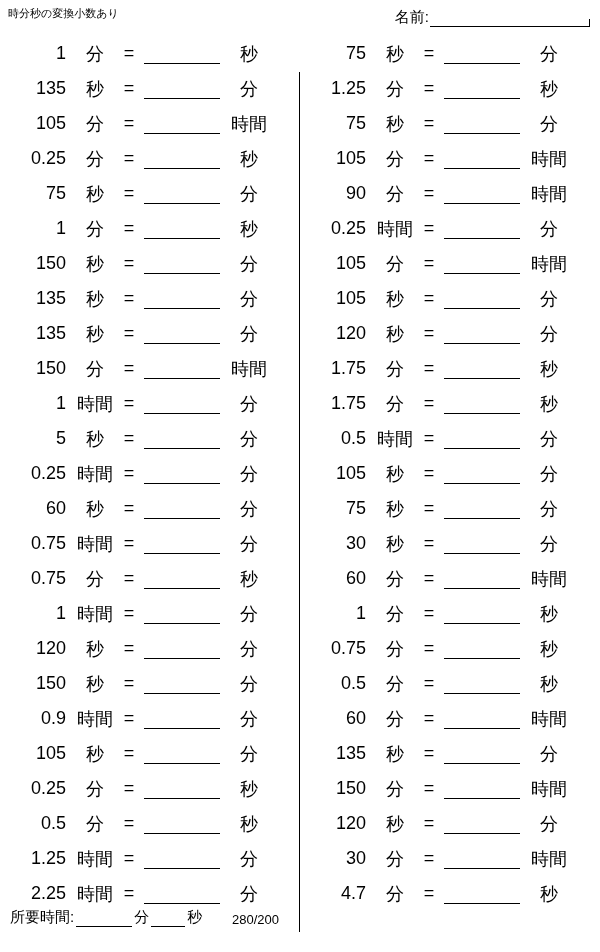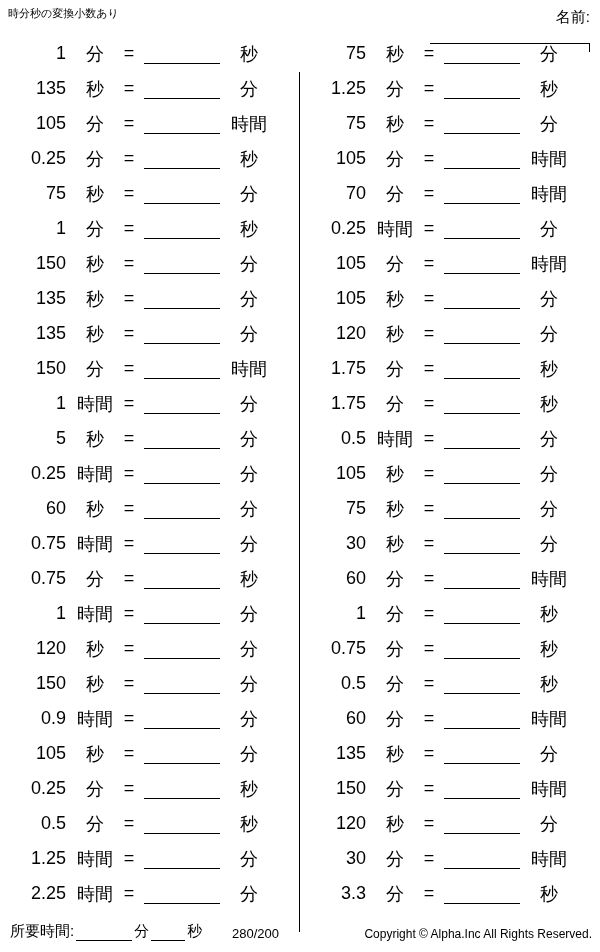--- a/index.html
+++ b/index.html
@@ -37,21 +37,20 @@
     letter-spacing: 0px;
     white-space: nowrap;
   }
   .name-wrap {
     position: absolute;
     right: 10px;
     top: 8px;
     display: flex;
     align-items: flex-end;
     font-size: 15px;
-    flex-direction: column;
   }
   .name-label {
     white-space: nowrap;
   }
   .name-line {
     display: inline-block;
     width: 160px;
     border-bottom: 1px solid #000;
     height: 16px;
     margin-left: 1px;
@@ -121,21 +120,21 @@
   .q-ansunit {
     width: 50px;
     text-align: center;
     box-sizing: border-box;
     white-space: nowrap;
   }
   
   .footer {
     position: absolute;
     left: 0;
-    bottom: 0;
+    bottom: 14px;
     width: 600px;
     height: 38px;
     text-align: center;
   }
   .time-wrap {
     position: absolute;
     left: 10px;
     top: 8px;
     font-size: 15px;
     display: flex;
@@ -388,21 +387,21 @@
           <span class="q-ansunit">分</span>
         </div>
         <div class="row">
           <span class="q-num">105</span>
           <span class="q-unit">分</span>
           <span class="q-eq">=</span>
           <span class="q-blank"></span>
           <span class="q-ansunit">時間</span>
         </div>
         <div class="row">
-          <span class="q-num">70</span>
+          <span class="q-num">90</span>
           <span class="q-unit">分</span>
           <span class="q-eq">=</span>
           <span class="q-blank"></span>
           <span class="q-ansunit">時間</span>
         </div>
         <div class="row">
           <span class="q-num">0.25</span>
           <span class="q-unit">時間</span>
           <span class="q-eq">=</span>
           <span class="q-blank"></span>
@@ -528,34 +527,33 @@
           <span class="q-ansunit">分</span>
         </div>
         <div class="row">
           <span class="q-num">30</span>
           <span class="q-unit">分</span>
           <span class="q-eq">=</span>
           <span class="q-blank"></span>
           <span class="q-ansunit">時間</span>
         </div>
         <div class="row">
-          <span class="q-num">3.3</span>
+          <span class="q-num">4.7</span>
           <span class="q-unit">分</span>
           <span class="q-eq">=</span>
           <span class="q-blank"></span>
           <span class="q-ansunit">秒</span>
         </div>
       </div>
   </div>
 
   <div class="footer">
     <div class="time-wrap">
       <span class="time-label">所要時間:</span>
       <span class="time-blank"></span>
       <span>分</span>
       <span class="time-blank2"></span>
       <span>秒</span>
     </div>
     <div class="page-count">280/200</div>
-    <div class="copyright">Copyright © Alpha.Inc All Rights Reserved.</div>
   </div>
 
 </div>
 
 </body></html>

